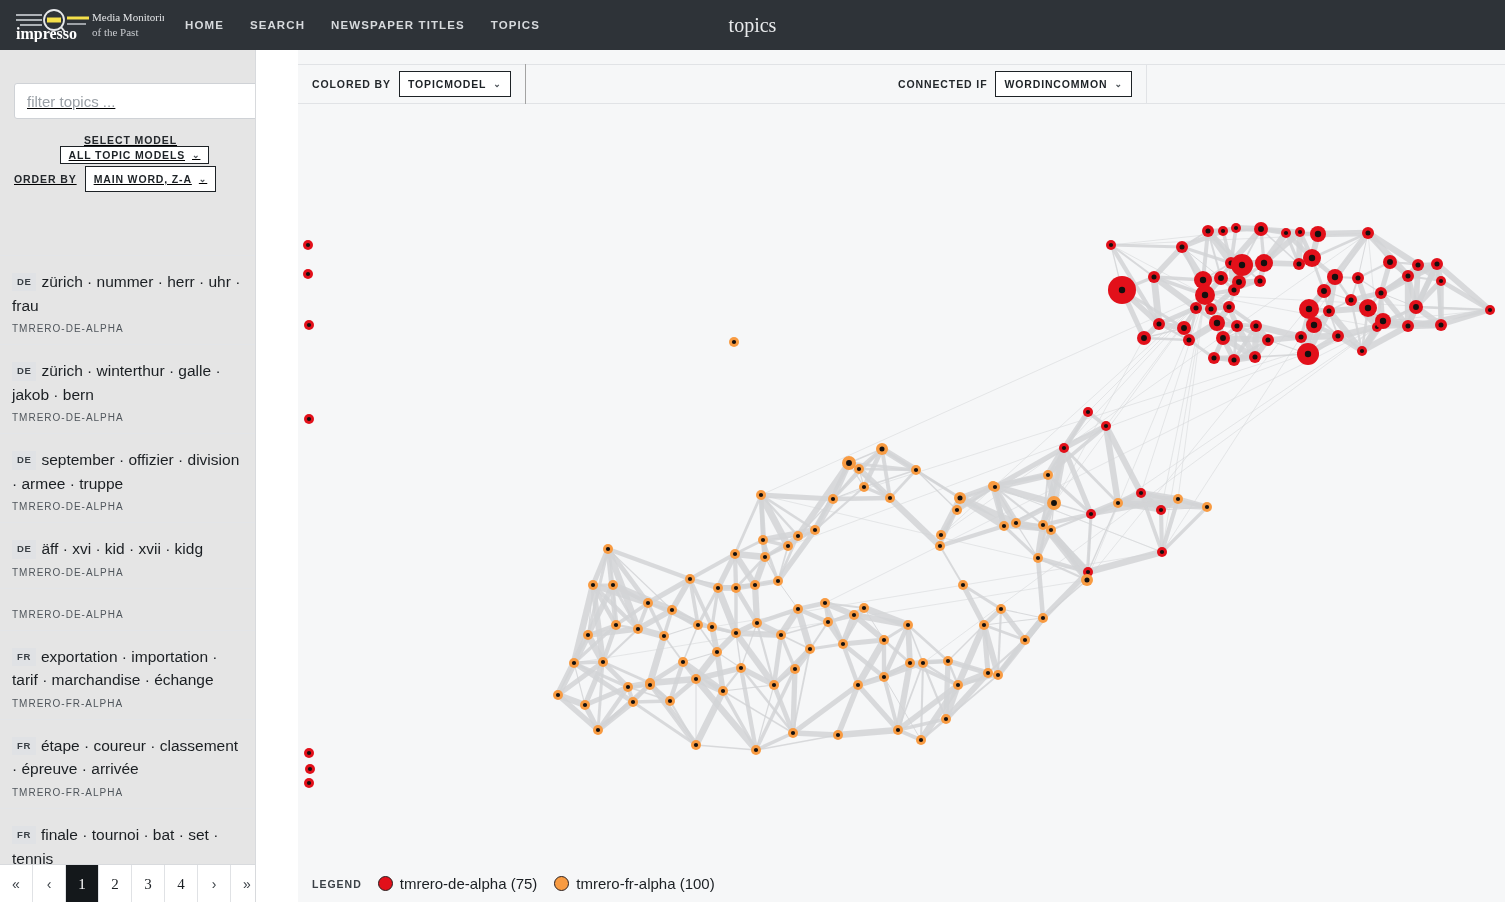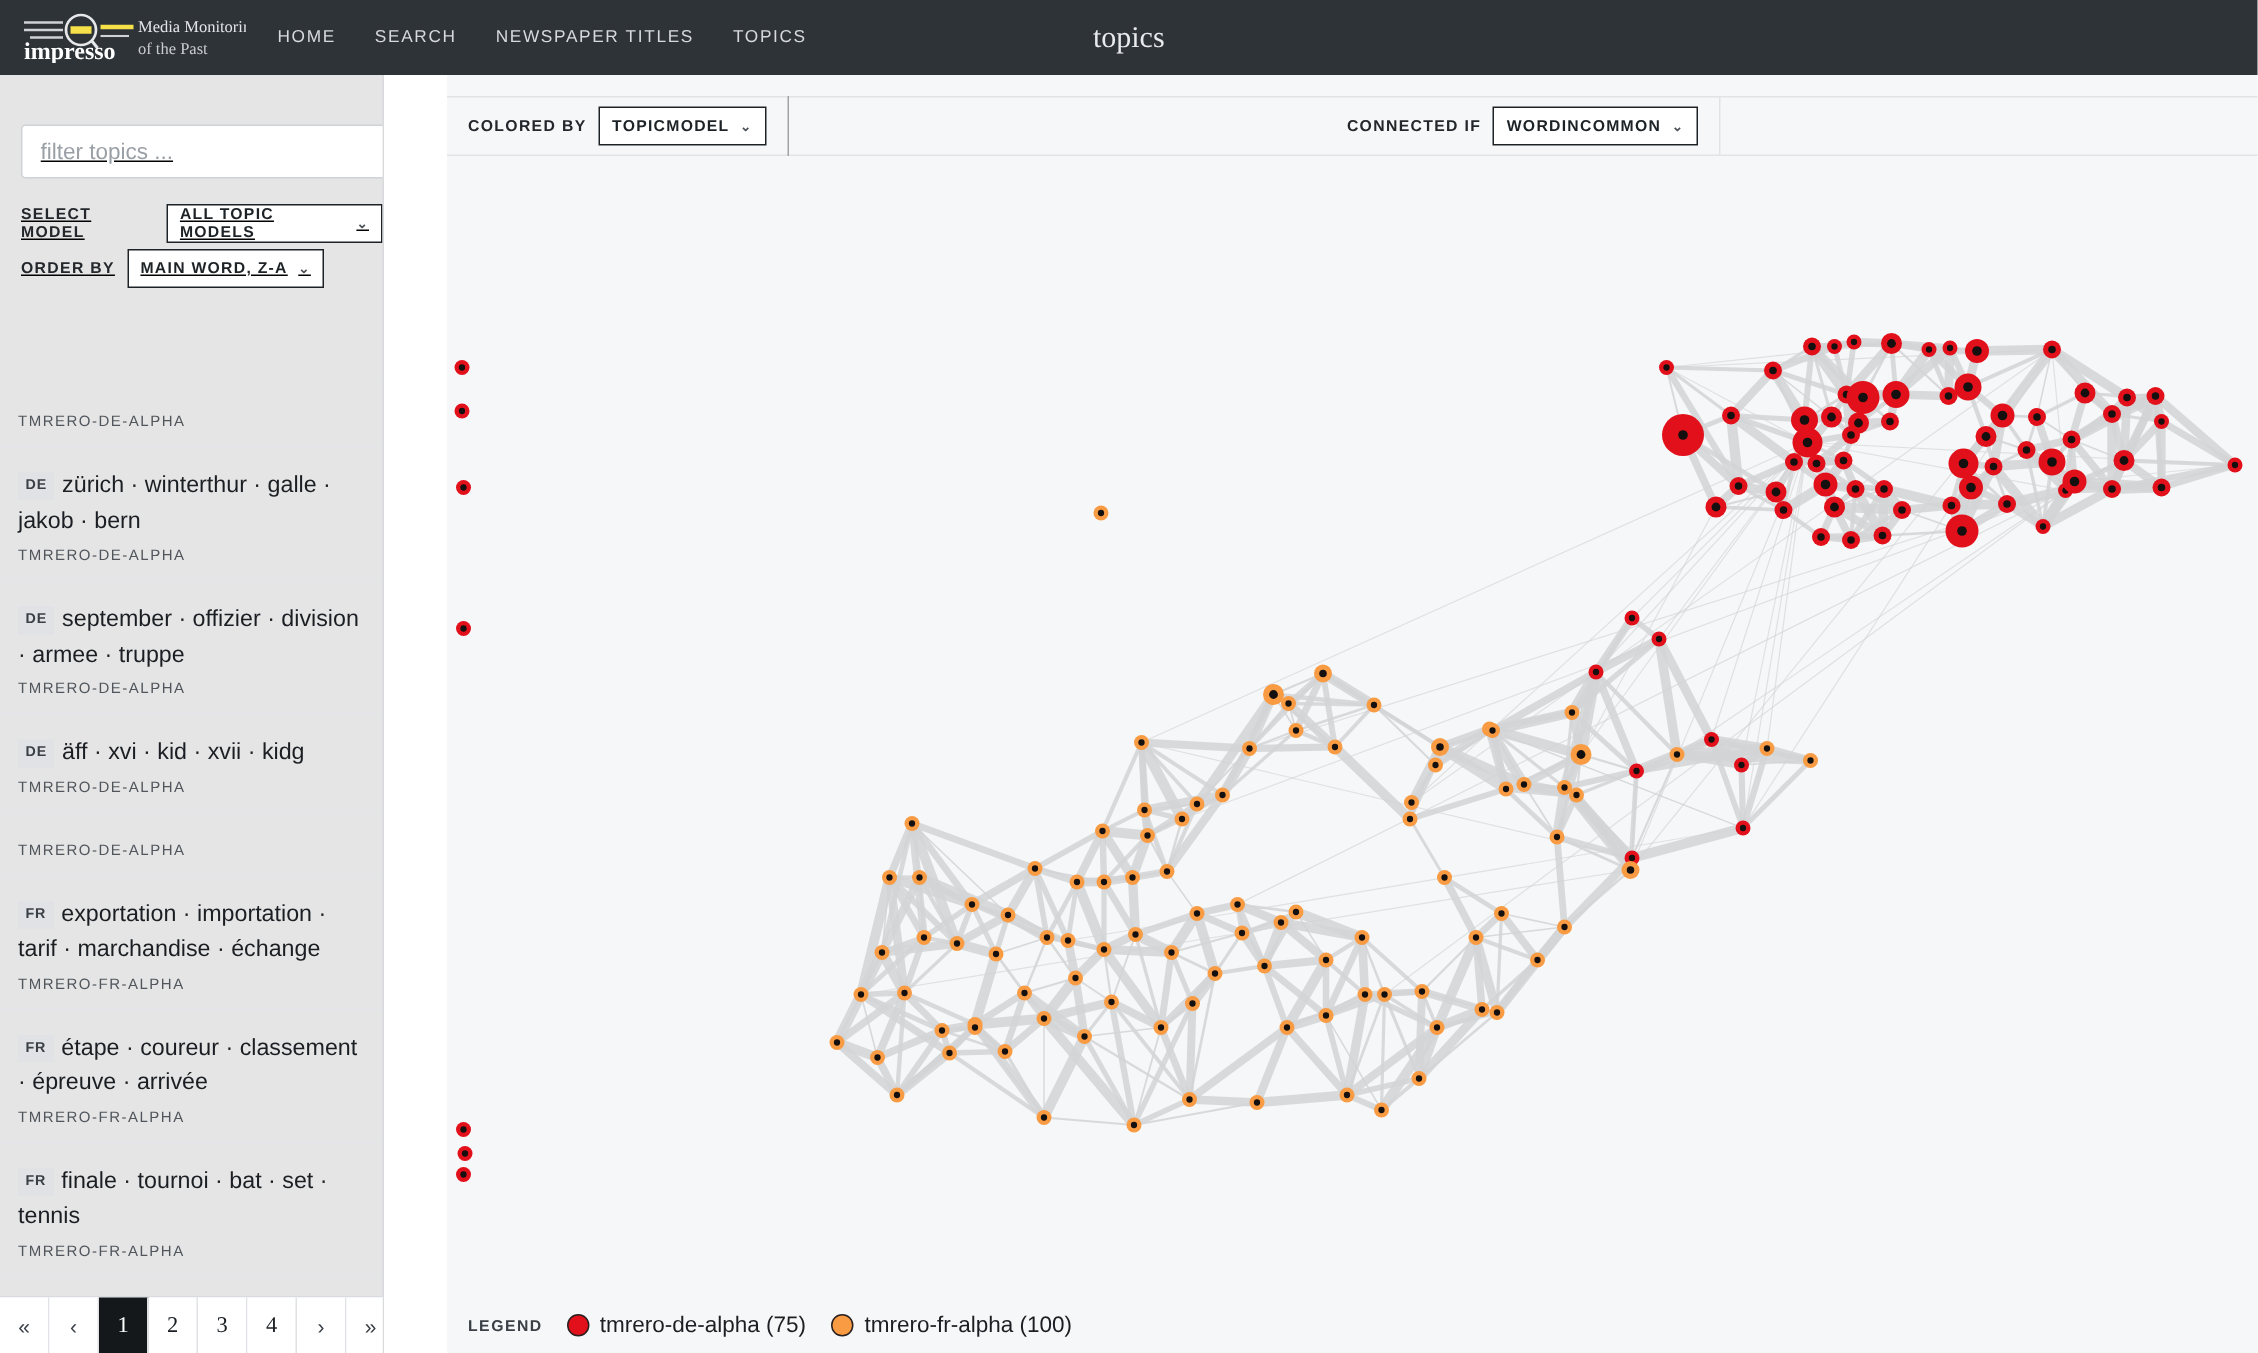--- a/index.html
+++ b/index.html
@@ -19,21 +19,21 @@
     display: flex; align-items: center;
   }
   #logo-block {
     display: flex; align-items: center;
     margin-left: 14px; width: 155px;
   }
   #logo-mark { width: 150px; height: 34px; display:block; }
   .nav-links { display: flex; align-items: center; margin-left: 16px; gap: 26px; }
   .nav-link {
     color: #d7dadd; font-size: 11.5px; letter-spacing: 1.1px;
-    font-weight: 400; text-decoration: none; cursor: pointer;
+    font-weight: 700; text-decoration: none; cursor: pointer;
   }
   #header-page-title {
     position: absolute; left: 0; width: 1505px; top: 0; height: 50px;
     display: flex; align-items: center; justify-content: center;
     color: #e8eaec; font-family: "Liberation Serif", serif;
     font-size: 20px; pointer-events: none;
   }
 
   
   #sidebar {
@@ -54,21 +54,21 @@
     font-size: 15px; color: #222;
     font-family: "Liberation Sans", sans-serif;
     background: #fff;
   }
   #filter-input::placeholder { color: #9aa0a6; }
 
   .control-row {
     display: flex; align-items: center;
     margin: 0 0 0 14px; height: 30px;
   }
-  .control-row.first { margin-top: 15px; }
+  .control-row.first { margin-top: 15px; flex-direction: column; }
   .control-label {
     font-size: 10.5px; letter-spacing: 0.9px;
     font-weight: 700; color: #23272b; margin-right: 8px;
     text-transform: uppercase;
   }
   .select-box {
     border: 1px solid #1d2226;
     background: #fff;
     height: 26px; padding: 0 8px;
     display: inline-flex; align-items: center; gap: 7px;
@@ -227,20 +227,21 @@
   <div class="control-row">
     <span class="control-label">ORDER BY</span>
     <span class="select-box">
       <span>MAIN WORD, Z-A</span>
       <span class="chev">⌄</span>
     </span>
   </div>
 
   <div id="topic-list">
       <div class="topic-item">
+        <div class="topic-words"><span class="lang-badge">DE</span><span>zürich · nummer · herr · uhr · frau</span></div>
         <div class="topic-model">TMRERO-DE-ALPHA</div>
       </div>
       <div class="topic-item">
         <div class="topic-words"><span class="lang-badge">DE</span><span>zürich · winterthur · galle · jakob · bern</span></div>
         <div class="topic-model">TMRERO-DE-ALPHA</div>
       </div>
       <div class="topic-item">
         <div class="topic-words"><span class="lang-badge">DE</span><span>september · offizier · division · armee · truppe</span></div>
         <div class="topic-model">TMRERO-DE-ALPHA</div>
       </div>

